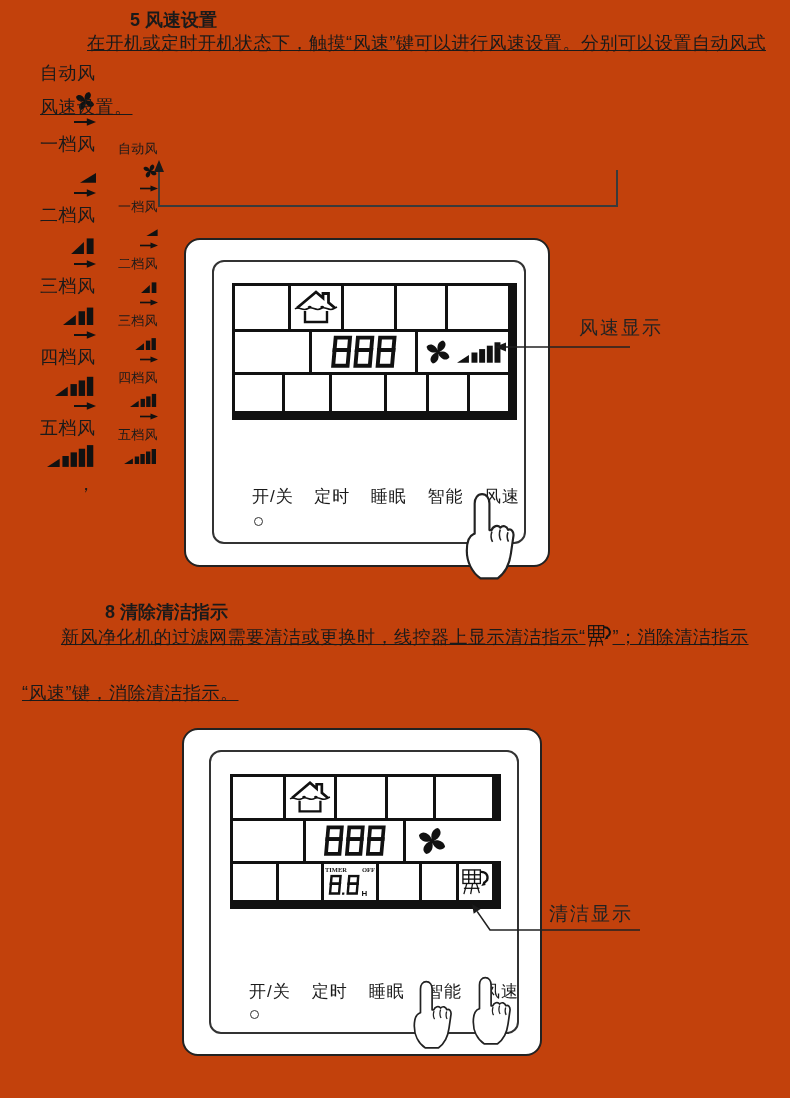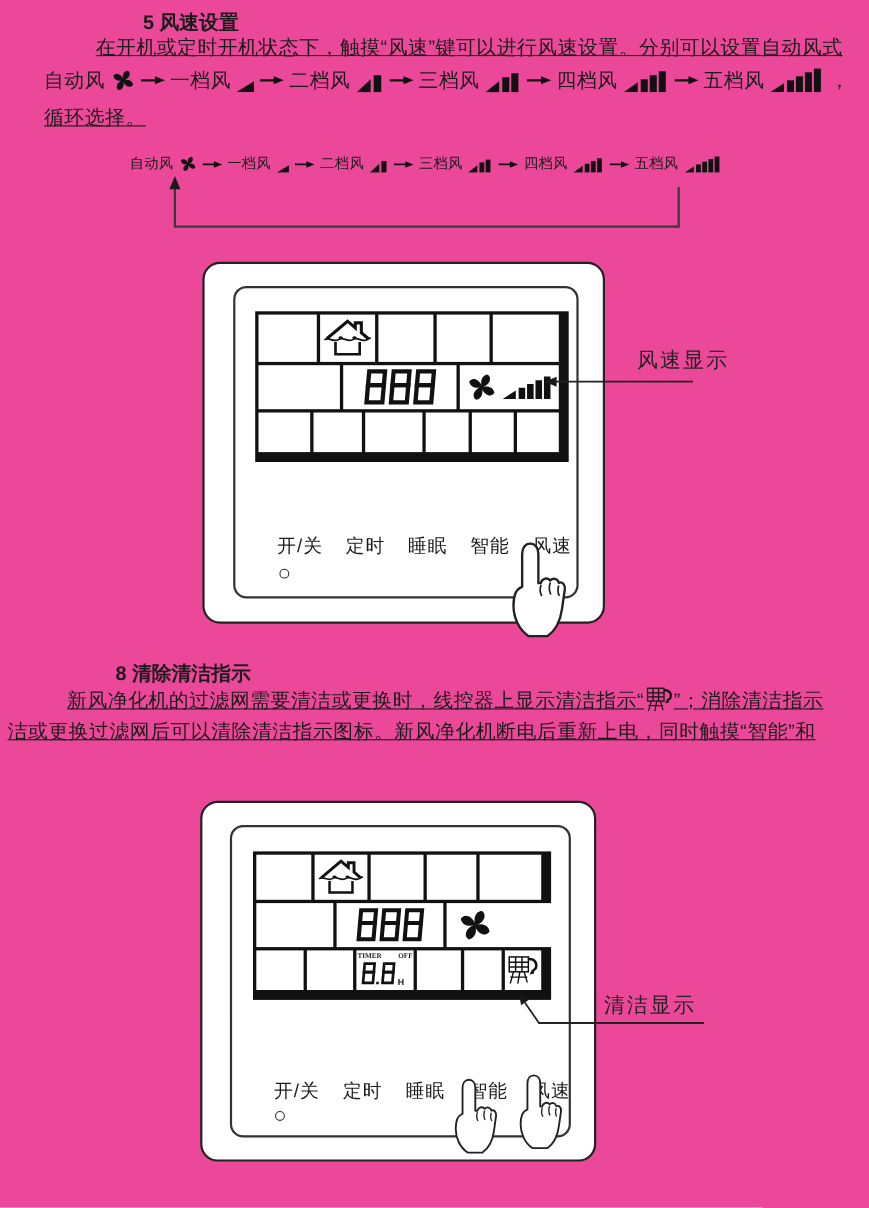--- a/index.html
+++ b/index.html
@@ -1,22 +1,22 @@
 <!DOCTYPE html>
 <html><head>
 <meta charset="utf-8">
 <style>
   html,body{margin:0;padding:0;background:#fff;}
-  #page{position:relative;width:790px;height:1098px;background:#ec4899;color:#1a1a1a;
+  #page{position:relative;width:790px;height:1098px;background:#c2410c;color:#1a1a1a;
         font-family:"Liberation Sans",sans-serif;overflow:hidden;}
   .abs{position:absolute;}
   .h-title{font-size:18px;font-weight:bold;white-space:nowrap;}
   .body-txt{font-size:18px;white-space:nowrap;letter-spacing:.5px;text-decoration:underline;}
   
-  .flow{display:flex;align-items:center;gap:5px;white-space:nowrap;}
+  .flow{display:flex;align-items:flex-end;gap:5px;white-space:nowrap;flex-direction:column;}
   .flow .lab{font-size:18px;letter-spacing:.5px;}
   .flow.small .lab{font-size:13px;letter-spacing:.2px;}
   .ic{display:inline-block;color:#111;}
   .arr-lg{width:22px;height:10px;}
   .arr-sm{width:18px;height:9px;}
   .fan-lg{width:22px;height:22px;}
   .fan-sm{width:16px;height:16px;}
   .r-lg{height:22px;} .r-sm{height:15px;}
   
   .panel{position:absolute;border:2px solid #222;border-radius:16px;background:#fff;}
@@ -171,21 +171,21 @@
     <svg class="ic arr-lg">
         <use href="#i-arr"></use>
       </svg>
     <span class="lab">五档风</span>
     <svg class="ic r-lg" style="width:49px">
         <use href="#i-r5"></use>
       </svg>
     <span class="lab">，</span>
   </div>
 
-  <div class="abs body-txt" style="left:40px;top:95px">循环选择。</div>
+  <div class="abs body-txt" style="left:40px;top:95px">风速设置。</div>
 
   <div class="abs flow small" style="left:118px;top:140px">
     <span class="lab">自动风</span>
     <svg class="ic fan-sm">
         <use href="#i-fan"></use>
       </svg>
     <svg class="ic arr-sm">
         <use href="#i-arr"></use>
       </svg>
     <span class="lab">一档风</span>
@@ -291,21 +291,21 @@
 
   <div class="abs h-title" style="left:105px;top:600px">8 清除清洁指示</div>
 
   <div class="abs body-txt" style="left:61px;top:624px;display:flex;align-items:center">
     <span>新风净化机的过滤网需要清洁或更换时，线控器上显示清洁指示“</span>
     <svg class="ic" width="25" height="25" style="margin:0 1px">
         <use href="#i-filter"></use>
       </svg>
     <span>”；消除清洁指示</span>
   </div>
-  <div class="abs body-txt" style="left:7px;top:653px">洁或更换过滤网后可以清除清洁指示图标。新风净化机断电后重新上电，同时触摸“智能”和</div>
+  <div class="abs body-txt" style="left:22px;top:681px">“风速”键，消除清洁指示。</div>
 
   <div class="panel" style="left:182px;top:728px;width:356px;height:324px">
     <div class="panel-inner" style="left:25px;top:20px;width:306px;height:280px">
       <div class="lcd" style="left:19px;top:22px;width:265px;height:129px">
         <div class="lcd-row" style="height:41px">
           <div class="cell" style="width:50px"></div>
           <div class="cell" style="width:48px">
             <svg class="ic" width="42" height="36">
                 <use href="#i-house"></use>
               </svg>

